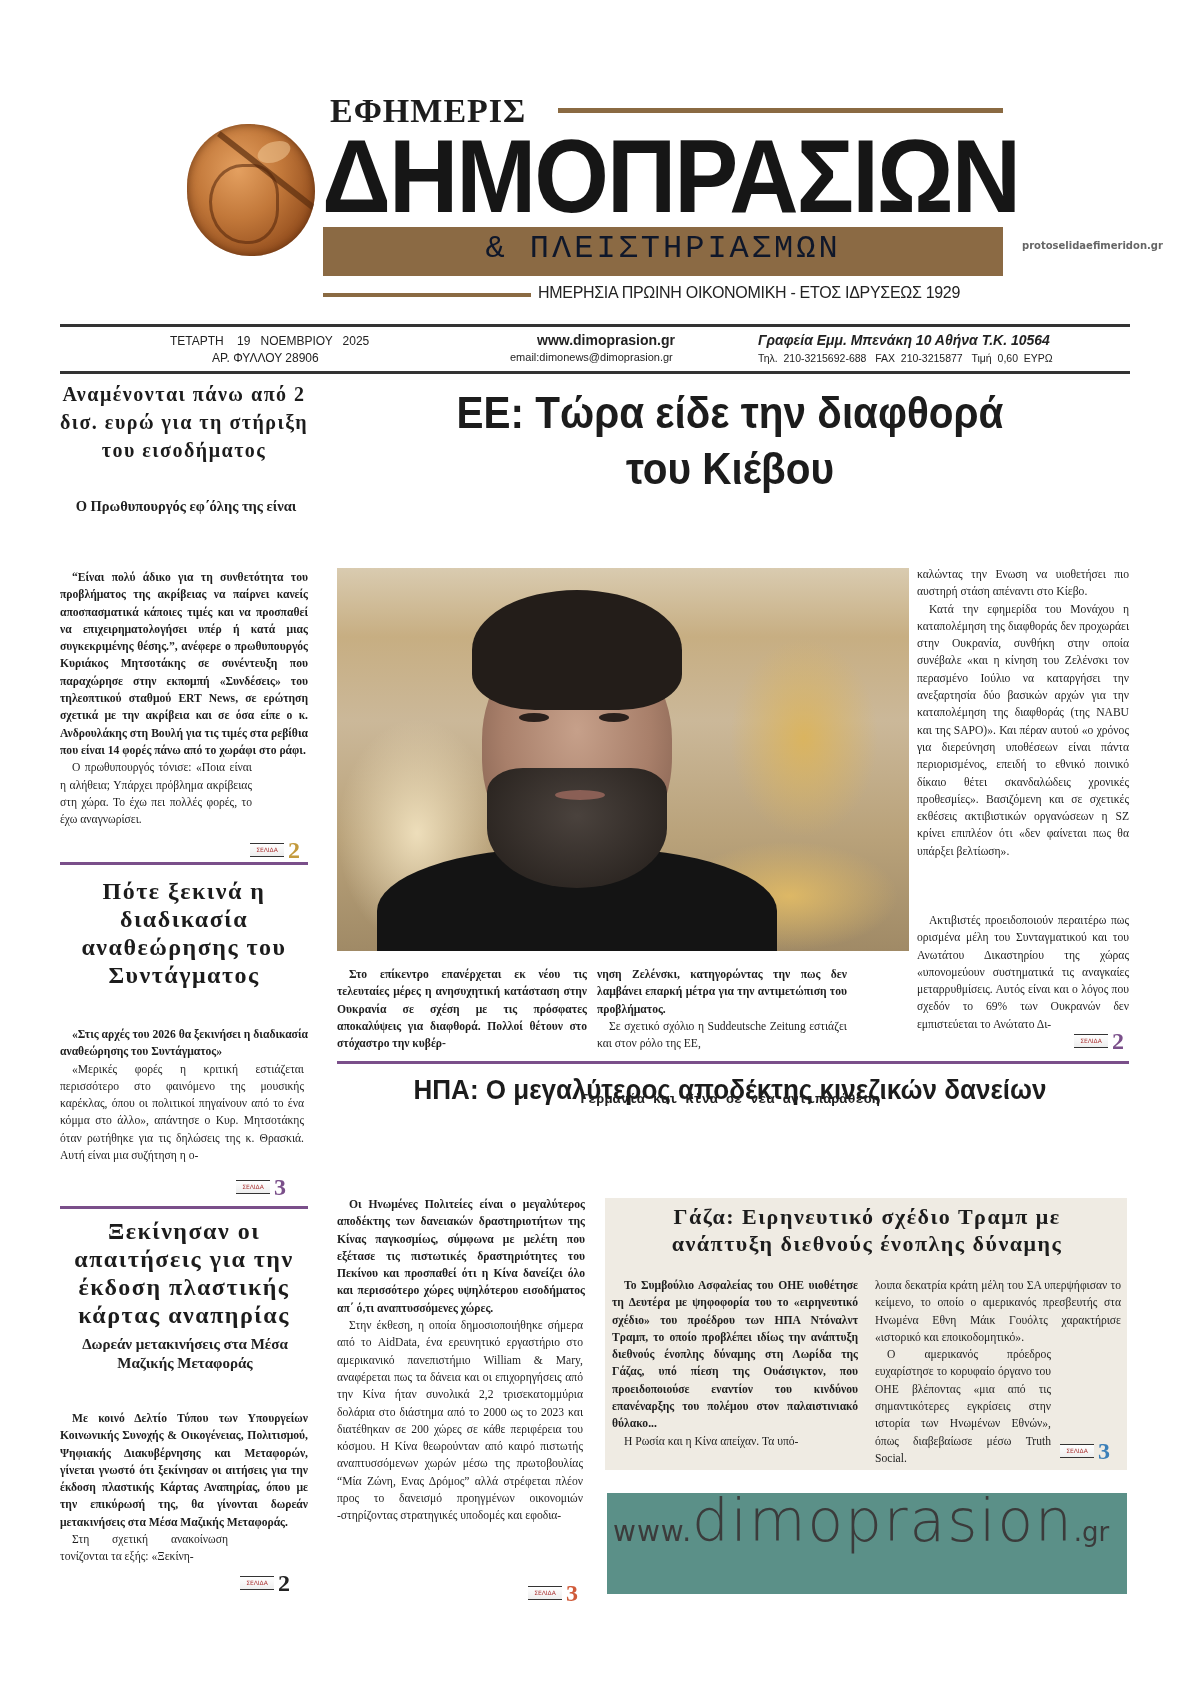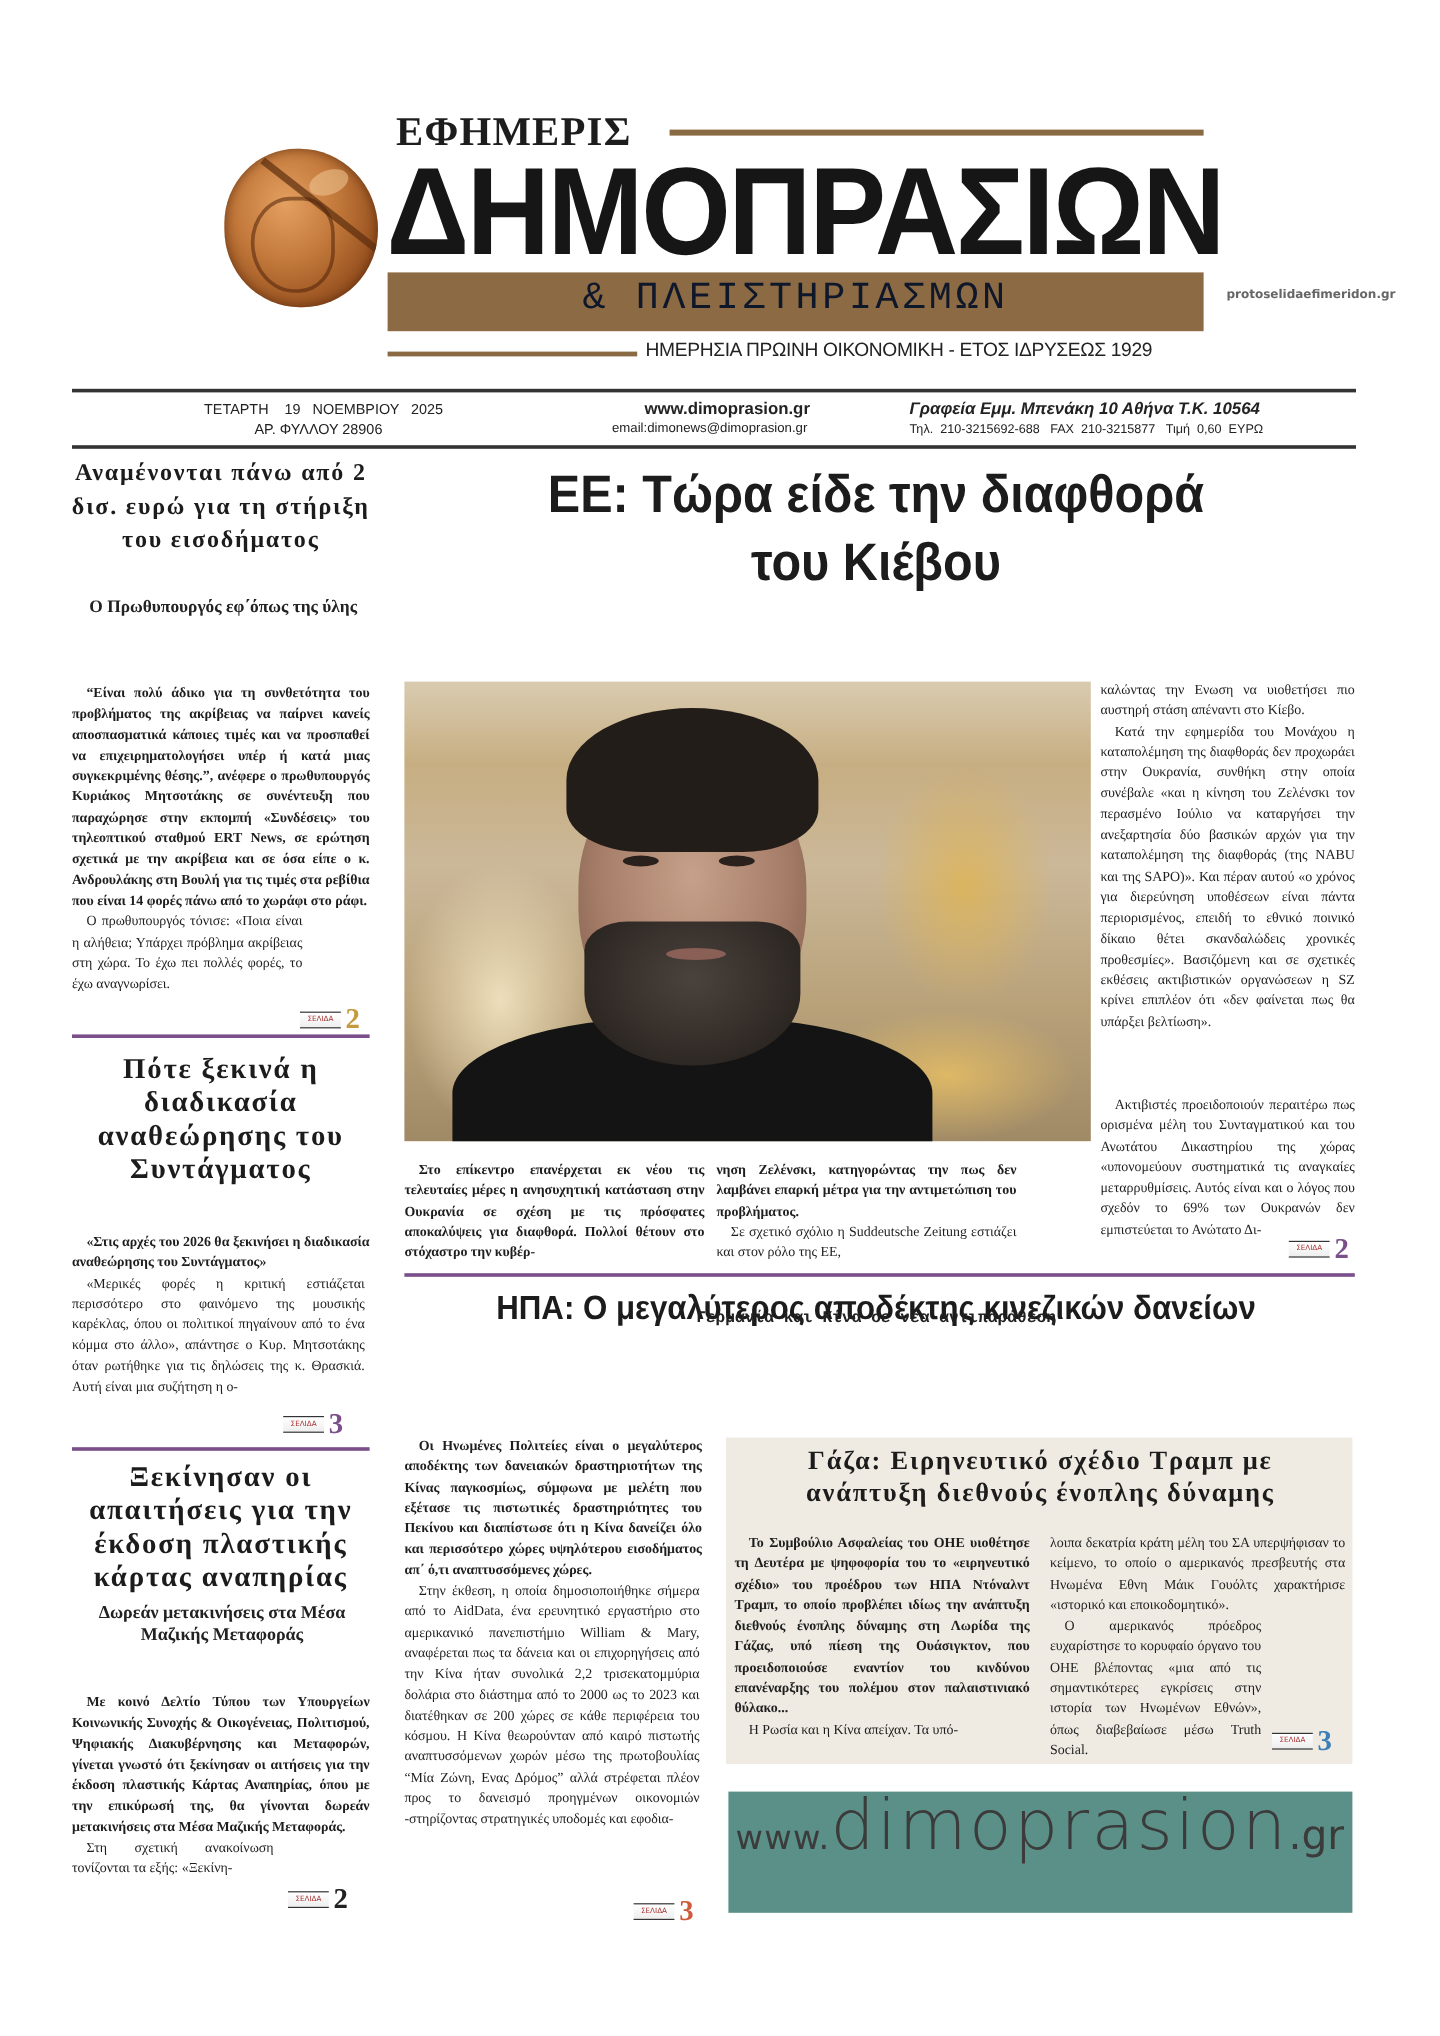--- a/index.html
+++ b/index.html
@@ -50,21 +50,21 @@
   .photo .beard { position: absolute; left: 150px; top: 200px; width: 180px; height: 120px; border-radius: 20% 20% 50% 50%; background: radial-gradient(ellipse at 50% 40%, #4a423d, #2a2420 80%); }
   .photo .mouth { position: absolute; left: 218px; top: 222px; width: 50px; height: 10px; border-radius: 50%; background: #8a5f55; }
   .photo .eye { position: absolute; top: 145px; width: 30px; height: 9px; border-radius: 50%; background: #2a201c; }
   .photo .body-shape { position: absolute; left: 40px; top: 280px; width: 400px; height: 140px; border-radius: 45% 45% 0 0; background: #141414; }
 
   .gaza-box { left: 605px; top: 1198px; width: 522px; height: 272px; background: #efebe3; }
   .ad-box { left: 607px; top: 1493px; width: 520px; height: 101px; background: #5b9088; overflow: hidden; }
   .ad-text { position: absolute; left: 6px; top: -6px; font-family: "DejaVu Sans", sans-serif; color: #3b3b3b; white-space: nowrap; }
   .ad-text .sm { font-size: 28px; letter-spacing: 1px; }
   .ad-text .lg { font-size: 58px; letter-spacing: 2px; font-weight: 300; }
-  .ad-text .gr { font-size: 34px; }
+  .ad-text .gr { font-size: 26px; }
 </style>
 </head>
 <body>
 
 <div class="abs coin">
   <div class="band"></div>
     <div class="face"></div>
     <div class="wing"></div>
 </div>
 <div class="abs mast-kicker">ΕΦΗΜΕΡΙΣ</div>
@@ -79,21 +79,21 @@
 <div class="abs rule-thick" style="top:324px;"></div>
 <div class="abs info" style="left:170px; top:334px; white-space:pre;">ΤΕΤΑΡΤΗ    19   ΝΟΕΜΒΡΙΟΥ   2025</div>
 <div class="abs info" style="left:212px; top:351px;">ΑΡ. ΦΥΛΛΟΥ  28906</div>
 <div class="abs info bold" style="left:537px; top:333px;">www.dimoprasion.gr</div>
 <div class="abs info" style="left:510px; top:350px; font-size:11px;">email:dimonews@dimoprasion.gr</div>
 <div class="abs info bold" style="left:758px; top:333px;font-style:italic;">Γραφεία Εμμ. Μπενάκη 10 Αθήνα Τ.Κ. 10564</div>
 <div class="abs info" style="left:758px; top:351px; font-size:10.5px; white-space:pre;">Τηλ.  210-3215692-688   FAX  210-3215877   Τιμή  0,60  ΕΥΡΩ</div>
 <div class="abs rule-thick" style="top:371px;"></div>
 
 <div class="abs hed" style="left:58px; top:380px; width:252px; font-size:20px; line-height:28px; letter-spacing:1.5px;">Αναμένονται πάνω από 2 δισ. ευρώ για τη στήριξη του εισοδήματος</div>
-<div class="abs dek" style="left:70px; top:497px; width:232px; font-size:14.5px; line-height:18px;">Ο Πρωθυπουργός εφ΄όπως της ύλης</div>
+<div class="abs dek" style="left:70px; top:497px; width:232px; font-size:14.5px; line-height:18px;">Ο Πρωθυπουργός εφ΄όλης της είναι</div>
 <div class="abs body" style="left:60px; top:569px; width:248px;">
   <p class="b">“Είναι πολύ άδικο για τη συνθετότητα του προβλήματος της ακρίβειας να παίρνει κανείς αποσπασματικά κάποιες τιμές και να προσπαθεί να επιχειρηματολογήσει υπέρ ή κατά μιας συγκεκριμένης θέσης.”, ανέφερε ο πρωθυπουργός Κυριάκος Μητσοτάκης σε συνέντευξη που παραχώρησε στην εκπομπή «Συνδέσεις» του τηλεοπτικού σταθμού ERT News, σε ερώτηση σχετικά με την ακρίβεια και σε όσα είπε ο κ. Ανδρουλάκης στη Βουλή για τις τιμές στα ρεβίθια που είναι 14 φορές πάνω από το χωράφι στο ράφι.</p>
   <p style="padding-right:56px;">Ο πρωθυπουργός τόνισε: «Ποια είναι η αλήθεια; Υπάρχει πρόβλημα ακρίβειας στη χώρα. Το έχω πει πολλές φορές, το έχω αναγνωρίσει.</p>
 </div>
 <div class="abs pageref" style="left:250px; top:839px;">
   <span class="tag">ΣΕΛΙΔΑ</span>
   <span class="num" style="color:#c39a3d;">2</span>
 </div>
 <div class="abs divider" style="left:60px; top:862px; width:248px;"></div>
 
@@ -153,21 +153,21 @@
 </div>
 <div class="abs pageref" style="left:1068px; top:1030px; background:#fff; padding-left:6px;">
   <span class="tag">ΣΕΛΙΔΑ</span>
   <span class="num" style="color:#7a4f8a;">2</span>
 </div>
 <div class="abs divider" style="left:337px; top:1061px; width:792px;"></div>
 
 <div class="abs hed" style="left:330px; top:1073px; width:800px; font-family:'Liberation Sans', sans-serif; font-size:28px; line-height:34px; transform:scaleX(.93); transform-origin:center top;">ΗΠΑ: Ο μεγαλύτερος αποδέκτης κινεζικών δανείων</div>
 <div class="abs dek" style="left:330px; top:1080px; width:800px; font-family:Liberation Mono, monospace; font-size:13.5px;margin-top:12px;">Γερμανία και Κίνα σε νέα αντιπαράθεση</div>
 <div class="abs body" style="left:337px; top:1196px; width:248px;">
-  <p class="b">Οι Ηνωμένες Πολιτείες είναι ο μεγαλύτερος αποδέκτης των δανειακών δραστηριοτήτων της Κίνας παγκοσμίως, σύμφωνα με μελέτη που εξέτασε τις πιστωτικές δραστηριότητες του Πεκίνου και διαπίστωσε ότι η Κίνα δανείζει όλο και περισσότερο χώρες υψηλότερου εισοδήματος απ΄ ό,τι αναπτυσσόμενες χώρες.</p>
+  <p class="b">Οι Ηνωμένες Πολιτείες είναι ο μεγαλύτερος αποδέκτης των δανειακών δραστηριοτήτων της Κίνας παγκοσμίως, σύμφωνα με μελέτη που εξέτασε τις πιστωτικές δραστηριότητες του Πεκίνου και προσπαθεί ότι η Κίνα δανείζει όλο και περισσότερο χώρες υψηλότερου εισοδήματος απ΄ ό,τι αναπτυσσόμενες χώρες.</p>
   <p style="padding-right:2px;">Στην έκθεση, η οποία δημοσιοποιήθηκε σήμερα από το AidData, ένα ερευνητικό εργαστήριο στο αμερικανικό πανεπιστήμιο William &amp; Mary, αναφέρεται πως τα δάνεια και οι επιχορηγήσεις από την Κίνα ήταν συνολικά 2,2 τρισεκατομμύρια δολάρια στο διάστημα από το 2000 ως το 2023 και διατέθηκαν σε 200 χώρες σε κάθε περιφέρεια του κόσμου. Η Κίνα θεωρούνταν από καιρό πιστωτής αναπτυσσόμενων χωρών μέσω της πρωτοβουλίας “Μία Ζώνη, Ενας Δρόμος” αλλά στρέφεται πλέον προς το δανεισμό προηγμένων οικονομιών -στηρίζοντας στρατηγικές υποδομές και εφοδια-</p>
 </div>
 <div class="abs pageref" style="left:524px; top:1582px; background:#fff; padding-left:4px;">
   <span class="tag">ΣΕΛΙΔΑ</span>
   <span class="num" style="color:#d05b3a;">3</span>
 </div>
 
 <div class="abs gaza-box"></div>
 <div class="abs hed" style="left:612px; top:1203px; width:510px; font-size:22px; line-height:27px; letter-spacing:1.5px;">
   <div>Γάζα: Ειρηνευτικό σχέδιο Τραμπ με</div>

